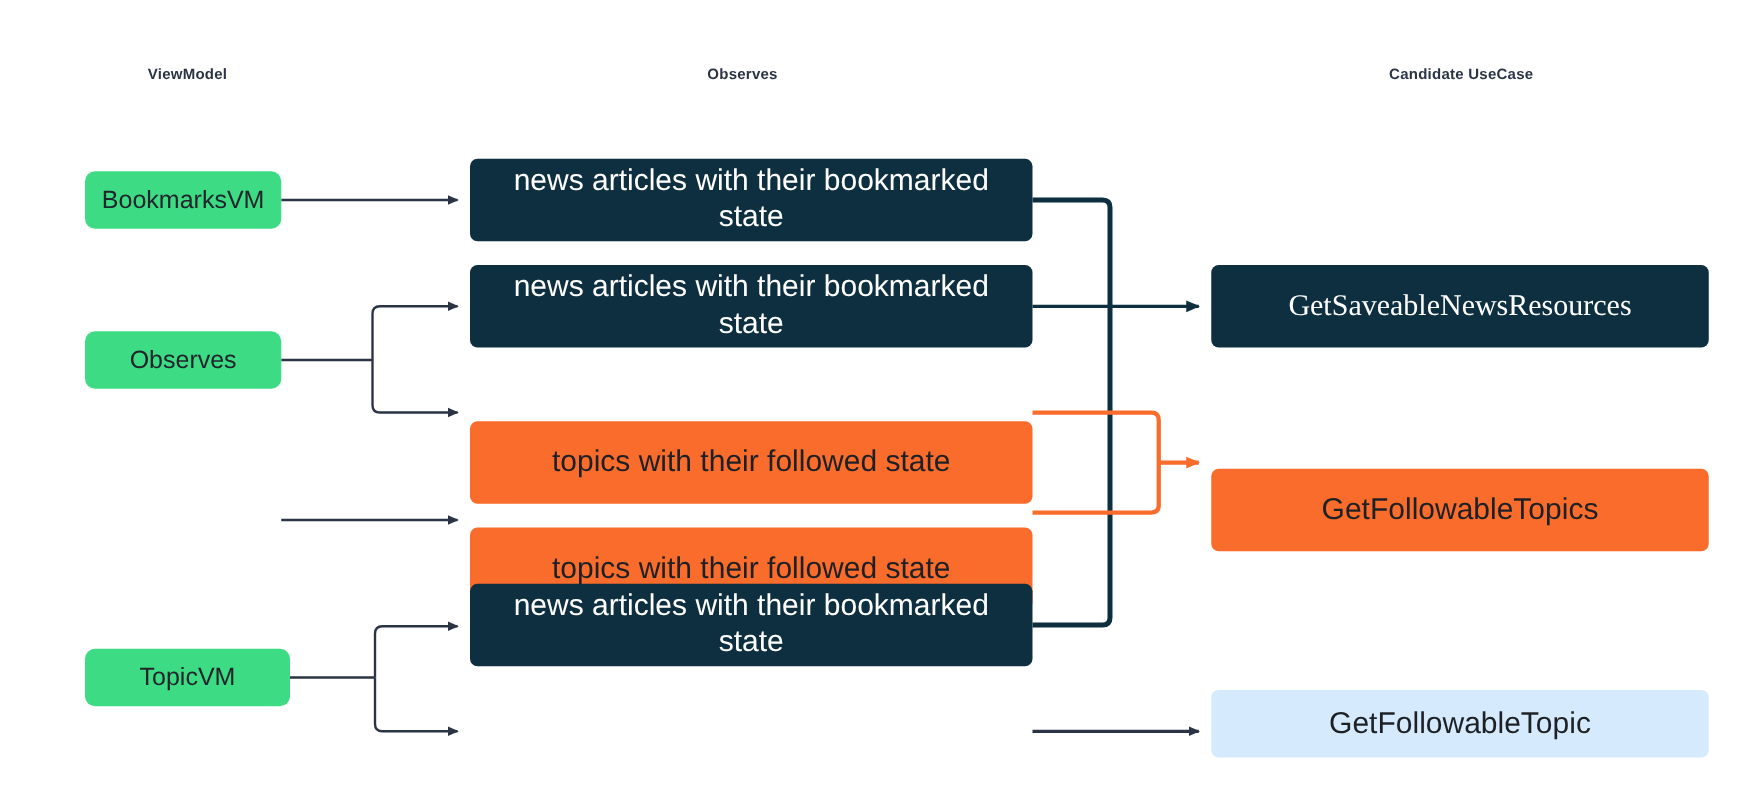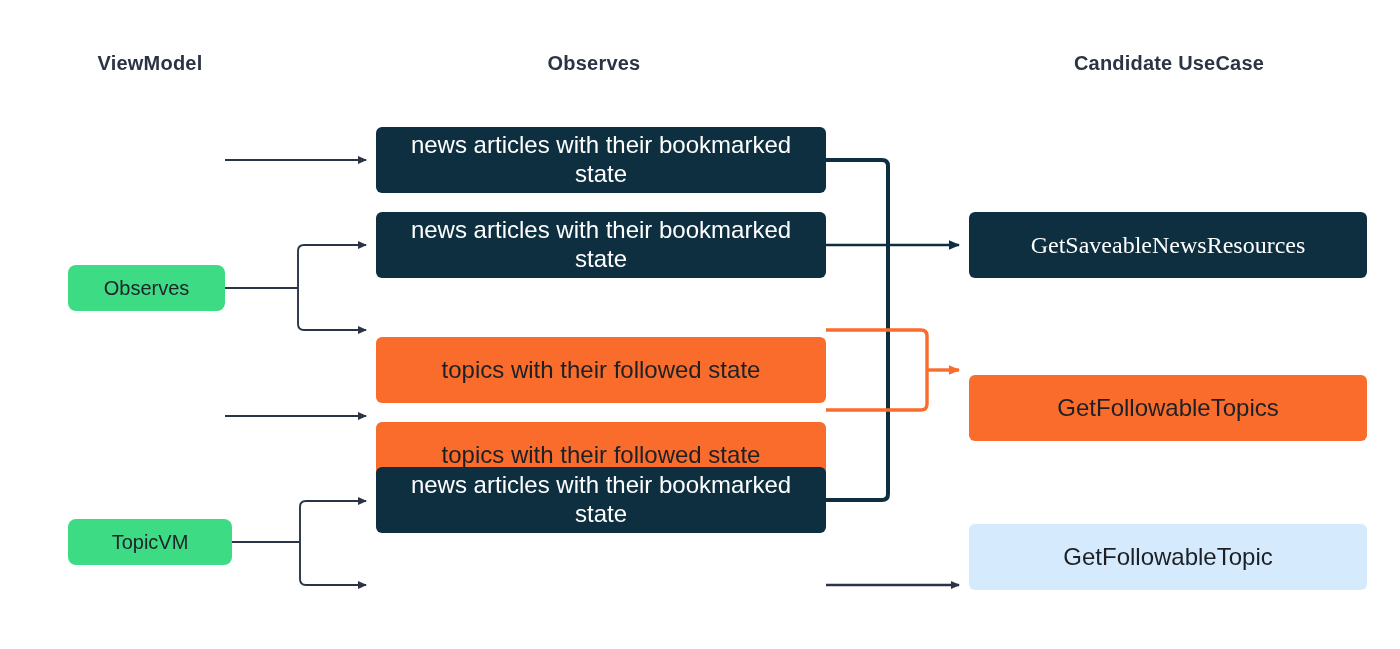--- a/index.html
+++ b/index.html
@@ -21,21 +21,21 @@
   svg.wires {
     position: absolute;
     left: 0;
     top: 0;
     width: 1400px;
     height: 649px;
     pointer-events: none;
   }
   .col-header {
     position: absolute;
-    font-size: 20px;
+    font-size: 12px;
     font-weight: bold;
     color: #2b3445;
     letter-spacing: 0.2px;
     white-space: nowrap;
     text-align: center;
   }
   .node {
     position: absolute;
     box-sizing: border-box;
     display: flex;
@@ -95,20 +95,23 @@
       <path d="M826,160 L882,160 Q888,160 888,166 L888,494 Q888,500 882,500 L826,500" stroke="#0d2f40" stroke-width="4"></path>
       <path d="M826,245 L959,245" stroke="#0d2f40" stroke-width="2.6" marker-end="url(#arrow-navy)"></path>
 
       <path d="M826,330 L921,330 Q927,330 927,336 L927,404 Q927,410 921,410 L826,410" stroke="#f96c2c" stroke-width="3.4"></path>
       <path d="M927,370 L959,370" stroke="#f96c2c" stroke-width="3.4" marker-end="url(#arrow-orange)"></path>
 
       <path d="M826,585 L959,585" stroke="#2b3445" stroke-width="2.6" marker-end="url(#arrow-dark)"></path>
     </g>
   </svg>
 
+  <div class="node vm fill-green" style="left:68px; top:137px; width:157px; height:46px;">
+    <span>BookmarksVM</span>
+  </div>
   <div class="node vm fill-green" style="left:68px; top:265px; width:157px; height:46px;">
     <span>Observes</span>
   </div>
   <div class="node vm fill-green" style="left:68px; top:519px; width:164px; height:46px;">
     <span>TopicVM</span>
   </div>
 
   <div class="node fill-navy" style="left:376px; top:127px; width:450px; height:66px;">
     <span>news articles with their bookmarked state</span>
   </div>
@@ -124,17 +127,17 @@
   <div class="node fill-navy" style="left:376px; top:467px; width:450px; height:66px;">
     <span>news articles with their bookmarked state</span>
   </div>
 
   <div class="node fill-navy" style="left:969px; top:212px; width:398px; height:66px;font-family:Liberation Serif, serif;">
     <span>GetSaveableNewsResources</span>
   </div>
   <div class="node fill-orange" style="left:969px; top:335px; width:398px; height:66px;text-align:center;">
     <span>GetFollowableTopics</span>
   </div>
-  <div class="node fill-lightblue" style="left:969px; top:524px; width:398px; height:66px;">
+  <div class="node fill-lightblue" style="left:969px; top:552px; width:398px; height:54px;">
     <span>GetFollowableTopic</span>
   </div>
 
 </div>
 
 </body></html>

